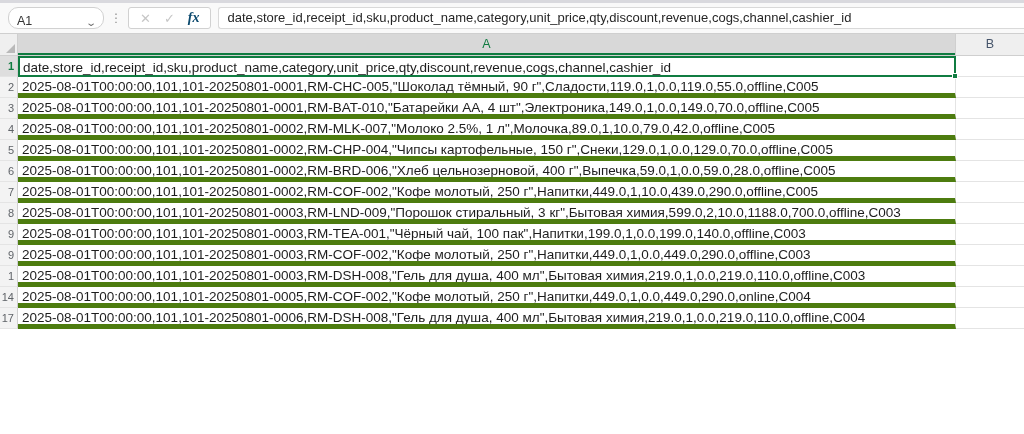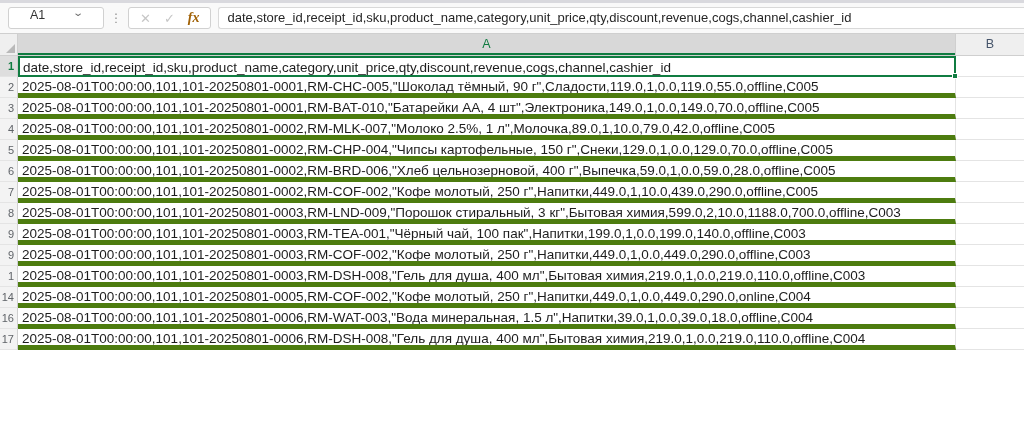--- a/index.html
+++ b/index.html
@@ -5,29 +5,29 @@
   * { margin:0; padding:0; box-sizing:border-box; }
   html,body { width:1024px; height:434px; overflow:hidden; background:#fff;
               font-family:"Liberation Sans", sans-serif; }
   .app { width:1024px; height:434px; overflow:hidden; position:relative; background:#fff; }
 
   
   .top-strip { height:3px; background:#d9d9de; }
   .formula-bar { height:30px; background:#f9f9f9; display:flex; align-items:center;
                  padding-left:8px; }
   .name-box { width:96px; height:22px; background:#fff; border:1px solid #d1d1d1;
-              border-radius:3px; display:flex; align-items:flex-start; justify-content:space-between;
-              padding:0 21px; font-size:12.5px; color:#333; }
+              border-radius:10px; display:flex; align-items:flex-end; justify-content:space-between;
+              padding:0 8px; font-size:12.5px; color:#333; }
   .chev { color:#6d6d6d; font-size:10px; line-height:1; transform:scaleX(1.4); }
   .kebab { color:#8f8f8f; font-size:12px; padding:0 6px; letter-spacing:0; }
   .fx-group { height:22px; background:#fff; border:1px solid #d1d1d1; border-radius:3px;
               display:flex; align-items:center; padding:0 11px; gap:13px; }
   .icon-dim { color:#c6c6c6; font-size:13px; }
   .fx { font-family:"Liberation Serif", serif; font-style:italic; font-weight:bold;
-        font-size:14px; color:#a16207; }
+        font-size:14px; color:#0c4a6e; }
   .formula-input { flex:1; height:22px; background:#fff; border:1px solid #d9d9d9;
                    border-right:none; border-radius:3px 0 0 3px; margin-left:7px;
                    padding:0 8px; font-size:13px; color:#262626; line-height:20px;
                    white-space:nowrap; overflow:hidden; }
 
   
   .grid { border-top:1px solid #cfcfcf; }
   .header-row { display:flex; height:22px; background:#efefef; border-bottom:1px solid #cfcfcf; }
   .corner { width:18px; background:#efefef; border-right:1px solid #cfcfcf; position:relative; }
   .tri { position:absolute; right:2px; bottom:2px; width:0; height:0;
@@ -137,25 +137,20 @@
           <div class="row-num">1</div>
           <div class="cell-a">2025-08-01T00:00:00,101,101-20250801-0003,RM-DSH-008,"Гель для душа, 400 мл",Бытовая химия,219.0,1,0.0,219.0,110.0,offline,C003</div>
           <div class="cell-b"></div>
         </div>
         <div class="row">
           <div class="row-num">14</div>
           <div class="cell-a">2025-08-01T00:00:00,101,101-20250801-0005,RM-COF-002,"Кофе молотый, 250 г",Напитки,449.0,1,0.0,449.0,290.0,online,C004</div>
           <div class="cell-b"></div>
         </div>
         <div class="row">
-          <div class="row-num">16</div>
-          <div class="cell-a">2025-08-01T00:00:00,101,101-20250801-0006,RM-WAT-003,"Вода минеральная, 1.5 л",Напитки,39.0,1,0.0,39.0,18.0,offline,C004</div>
-          <div class="cell-b"></div>
-        </div>
-        <div class="row">
           <div class="row-num">17</div>
           <div class="cell-a">2025-08-01T00:00:00,101,101-20250801-0006,RM-DSH-008,"Гель для душа, 400 мл",Бытовая химия,219.0,1,0.0,219.0,110.0,offline,C004</div>
           <div class="cell-b"></div>
         </div>
       </div>
 
   </div>
 
 </div>
 

